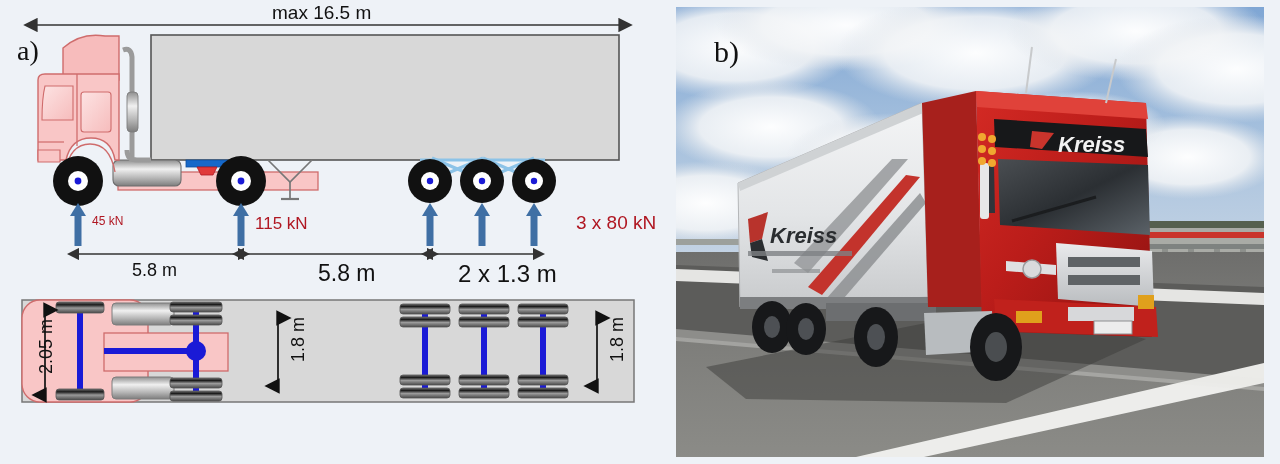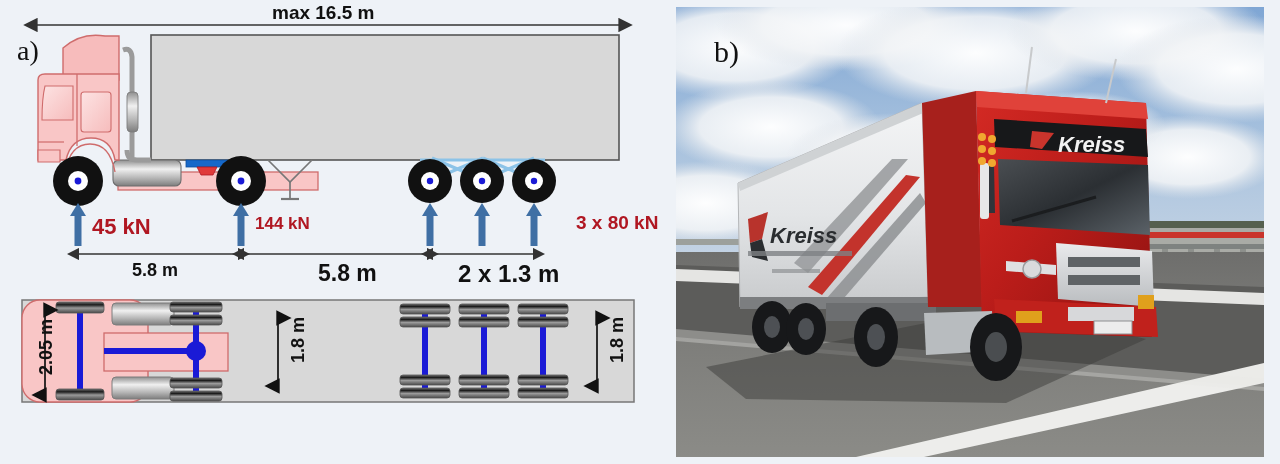--- a/index.html
+++ b/index.html
@@ -7,21 +7,21 @@
     width:1280px;height:464px;overflow:hidden;
     background:#eef2f7;
     font-family:"Liberation Sans", sans-serif;
   }
   #root{position:relative;width:1280px;height:464px;}
 
   
   #panel-a{position:absolute;left:0;top:0;width:660px;height:464px;background:#eef2f7;}
   #panel-b{position:absolute;left:660px;top:0;width:620px;height:464px;background:#eef2f7;}
 
-  .lbl{position:absolute;font-weight:bold;color:#111;white-space:nowrap;}
+  .lbl{position:absolute;font-weight:normal;color:#111;white-space:nowrap;}
   .lbl-serif{font-family:"Liberation Serif", serif;font-weight:normal;}
   .lbl-red{color:#b01722;}
 
   svg{display:block;}
 
   
   #photo-wrap{position:absolute;left:16px;top:7px;width:588px;height:450px;overflow:hidden;background:#9fb4cc;}
   #photo{position:absolute;left:0;top:0;width:588px;height:450px;}
   #photo-label{position:absolute;left:38px;top:28px;font-family:"Liberation Serif", serif;font-size:30px;color:#111;}
 </style>
@@ -232,22 +232,22 @@
           <line x1="278" y1="318" x2="278" y2="386" marker-start="url(#arrUp)" marker-end="url(#arrDn)"></line>
           <line x1="597" y1="318" x2="597" y2="386" marker-start="url(#arrUp)" marker-end="url(#arrDn)"></line>
         </g>
       </g>
     </svg>
 
     <div class="lbl lbl-serif" style="left:17px;top:35px;font-size:28px;">a)</div>
 
     <div class="lbl" style="left:272px;top:2px;font-size:19px;">max 16.5 m</div>
 
-    <div class="lbl lbl-red" style="left:92px;top:214px;font-size:22px;">45 kN</div>
-    <div class="lbl lbl-red" style="left:255px;top:214px;font-size:17px;">144 kN</div>
+    <div class="lbl lbl-red" style="left:92px;top:214px;font-size:12px;">45 kN</div>
+    <div class="lbl lbl-red" style="left:255px;top:214px;font-size:17px;">115 kN</div>
     <div class="lbl lbl-red" style="left:576px;top:212px;font-size:19px;">3 x 80 kN</div>
 
     <div class="lbl" style="left:132px;top:260px;font-size:18px;">5.8 m</div>
     <div class="lbl" style="left:318px;top:260px;font-size:23px;">5.8 m</div>
     <div class="lbl" style="left:458px;top:260px;font-size:24px;">2 x 1.3 m</div>
 
     <div class="lbl" style="left:36px;top:319px;font-size:18px;writing-mode:vertical-rl;transform:rotate(180deg);">2.05 m</div>
     <div class="lbl" style="left:288px;top:317px;font-size:18px;writing-mode:vertical-rl;transform:rotate(180deg);">1.8 m</div>
     <div class="lbl" style="left:607px;top:317px;font-size:18px;writing-mode:vertical-rl;transform:rotate(180deg);">1.8 m</div>
   </div>

